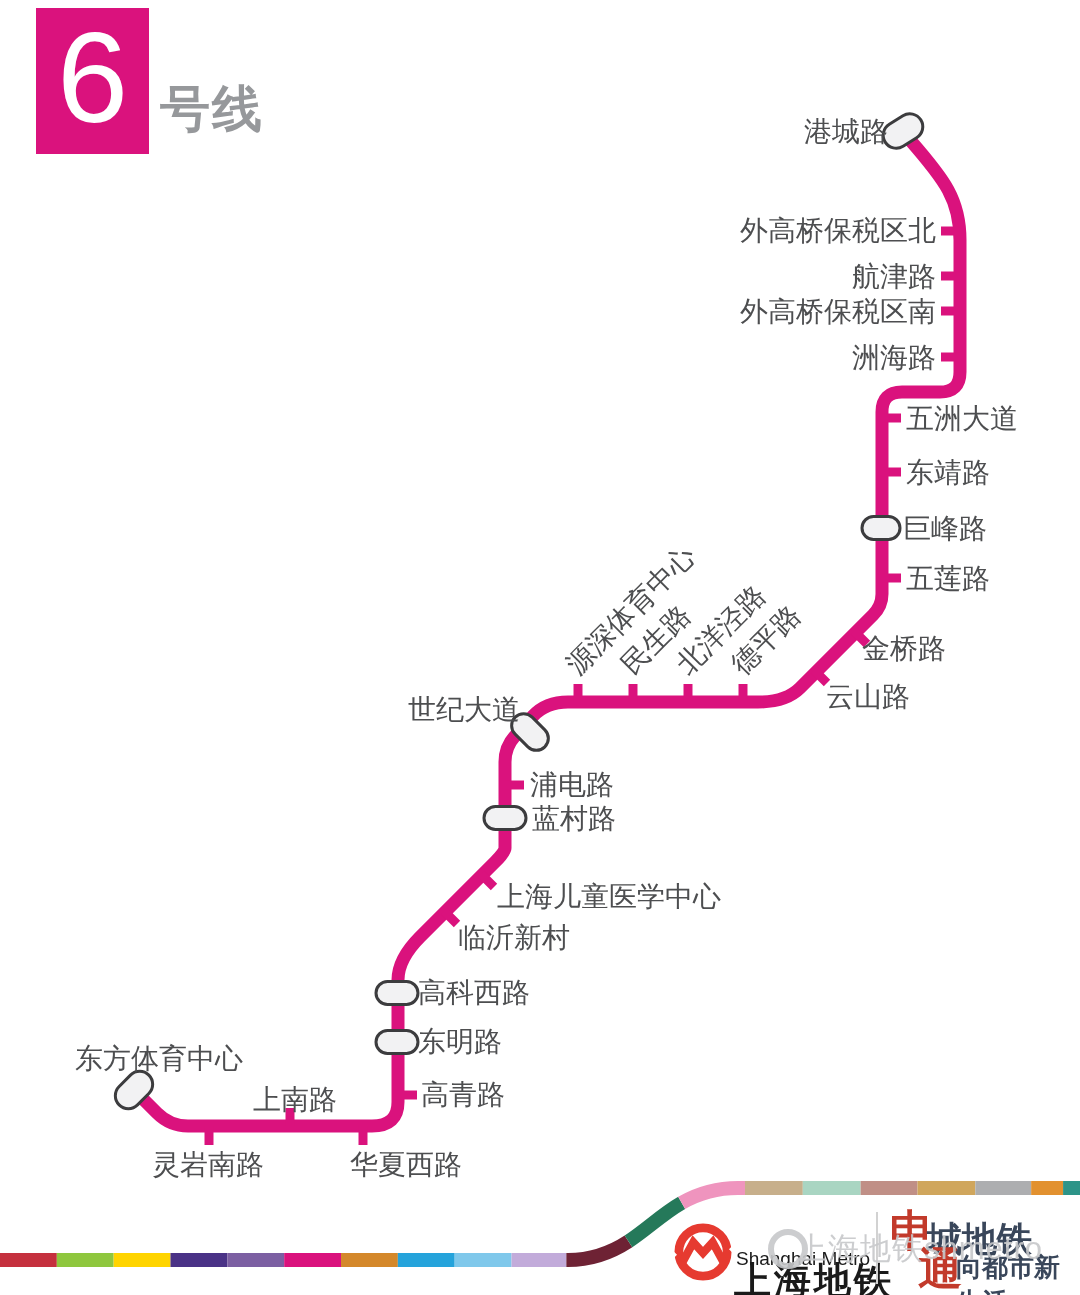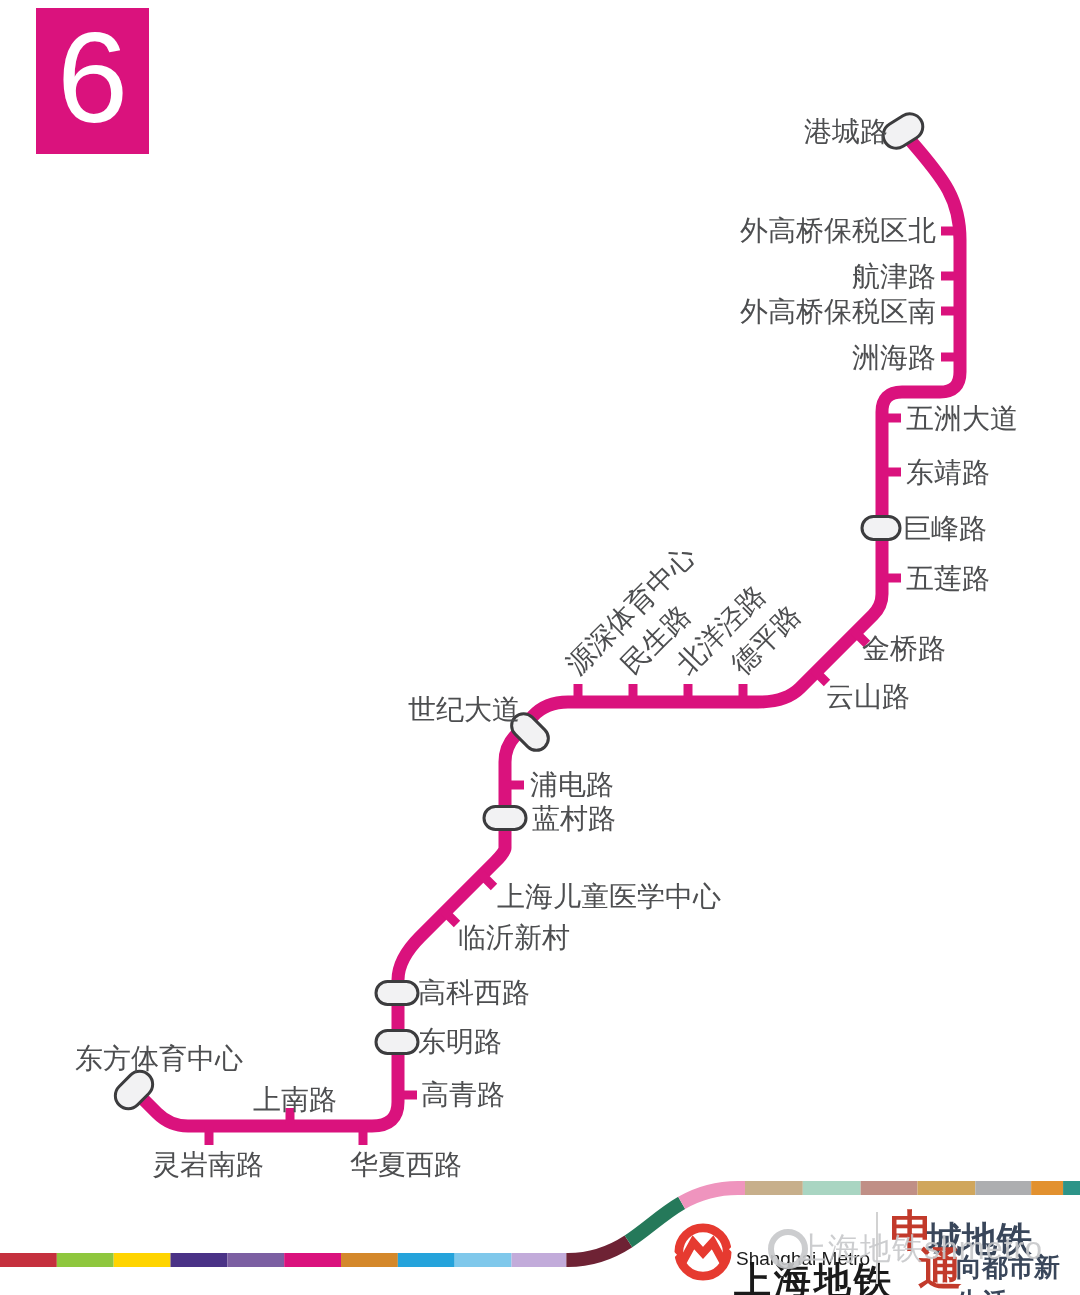--- a/index.html
+++ b/index.html
@@ -35,20 +35,21 @@
   .wm-ring{width:28px;height:28px;border:6px solid rgba(198,200,202,0.9);border-radius:50%;margin-right:-12px;}
 </style>
 </head>
 <body>
 
 <div class="page">
 
   <div class="line-badge">
     <div class="num">6</div>
   </div>
+  <div class="line-suffix">号线</div>
 
   <svg class="map" width="1080" height="1295" viewBox="0 0 1080 1295">
 
     <path class="route" d="M 910 140 C 945 180 960 200 960 240
          L 960 372 Q 960 392 940 392 L 902 392 Q 882 392 882 412
          L 882 594 Q 882 606 873 615 L 800 688 Q 786 702 758 702
          L 568 702 Q 546 702 533 716 L 515 736 Q 505 747 505 762
          L 505 848 Q 505 852 495 862 L 420 937 Q 398 959 398 980
          L 398 1102 Q 398 1126 372 1126
          L 188 1126 Q 170 1126 157 1113 L 136 1092"></path>

